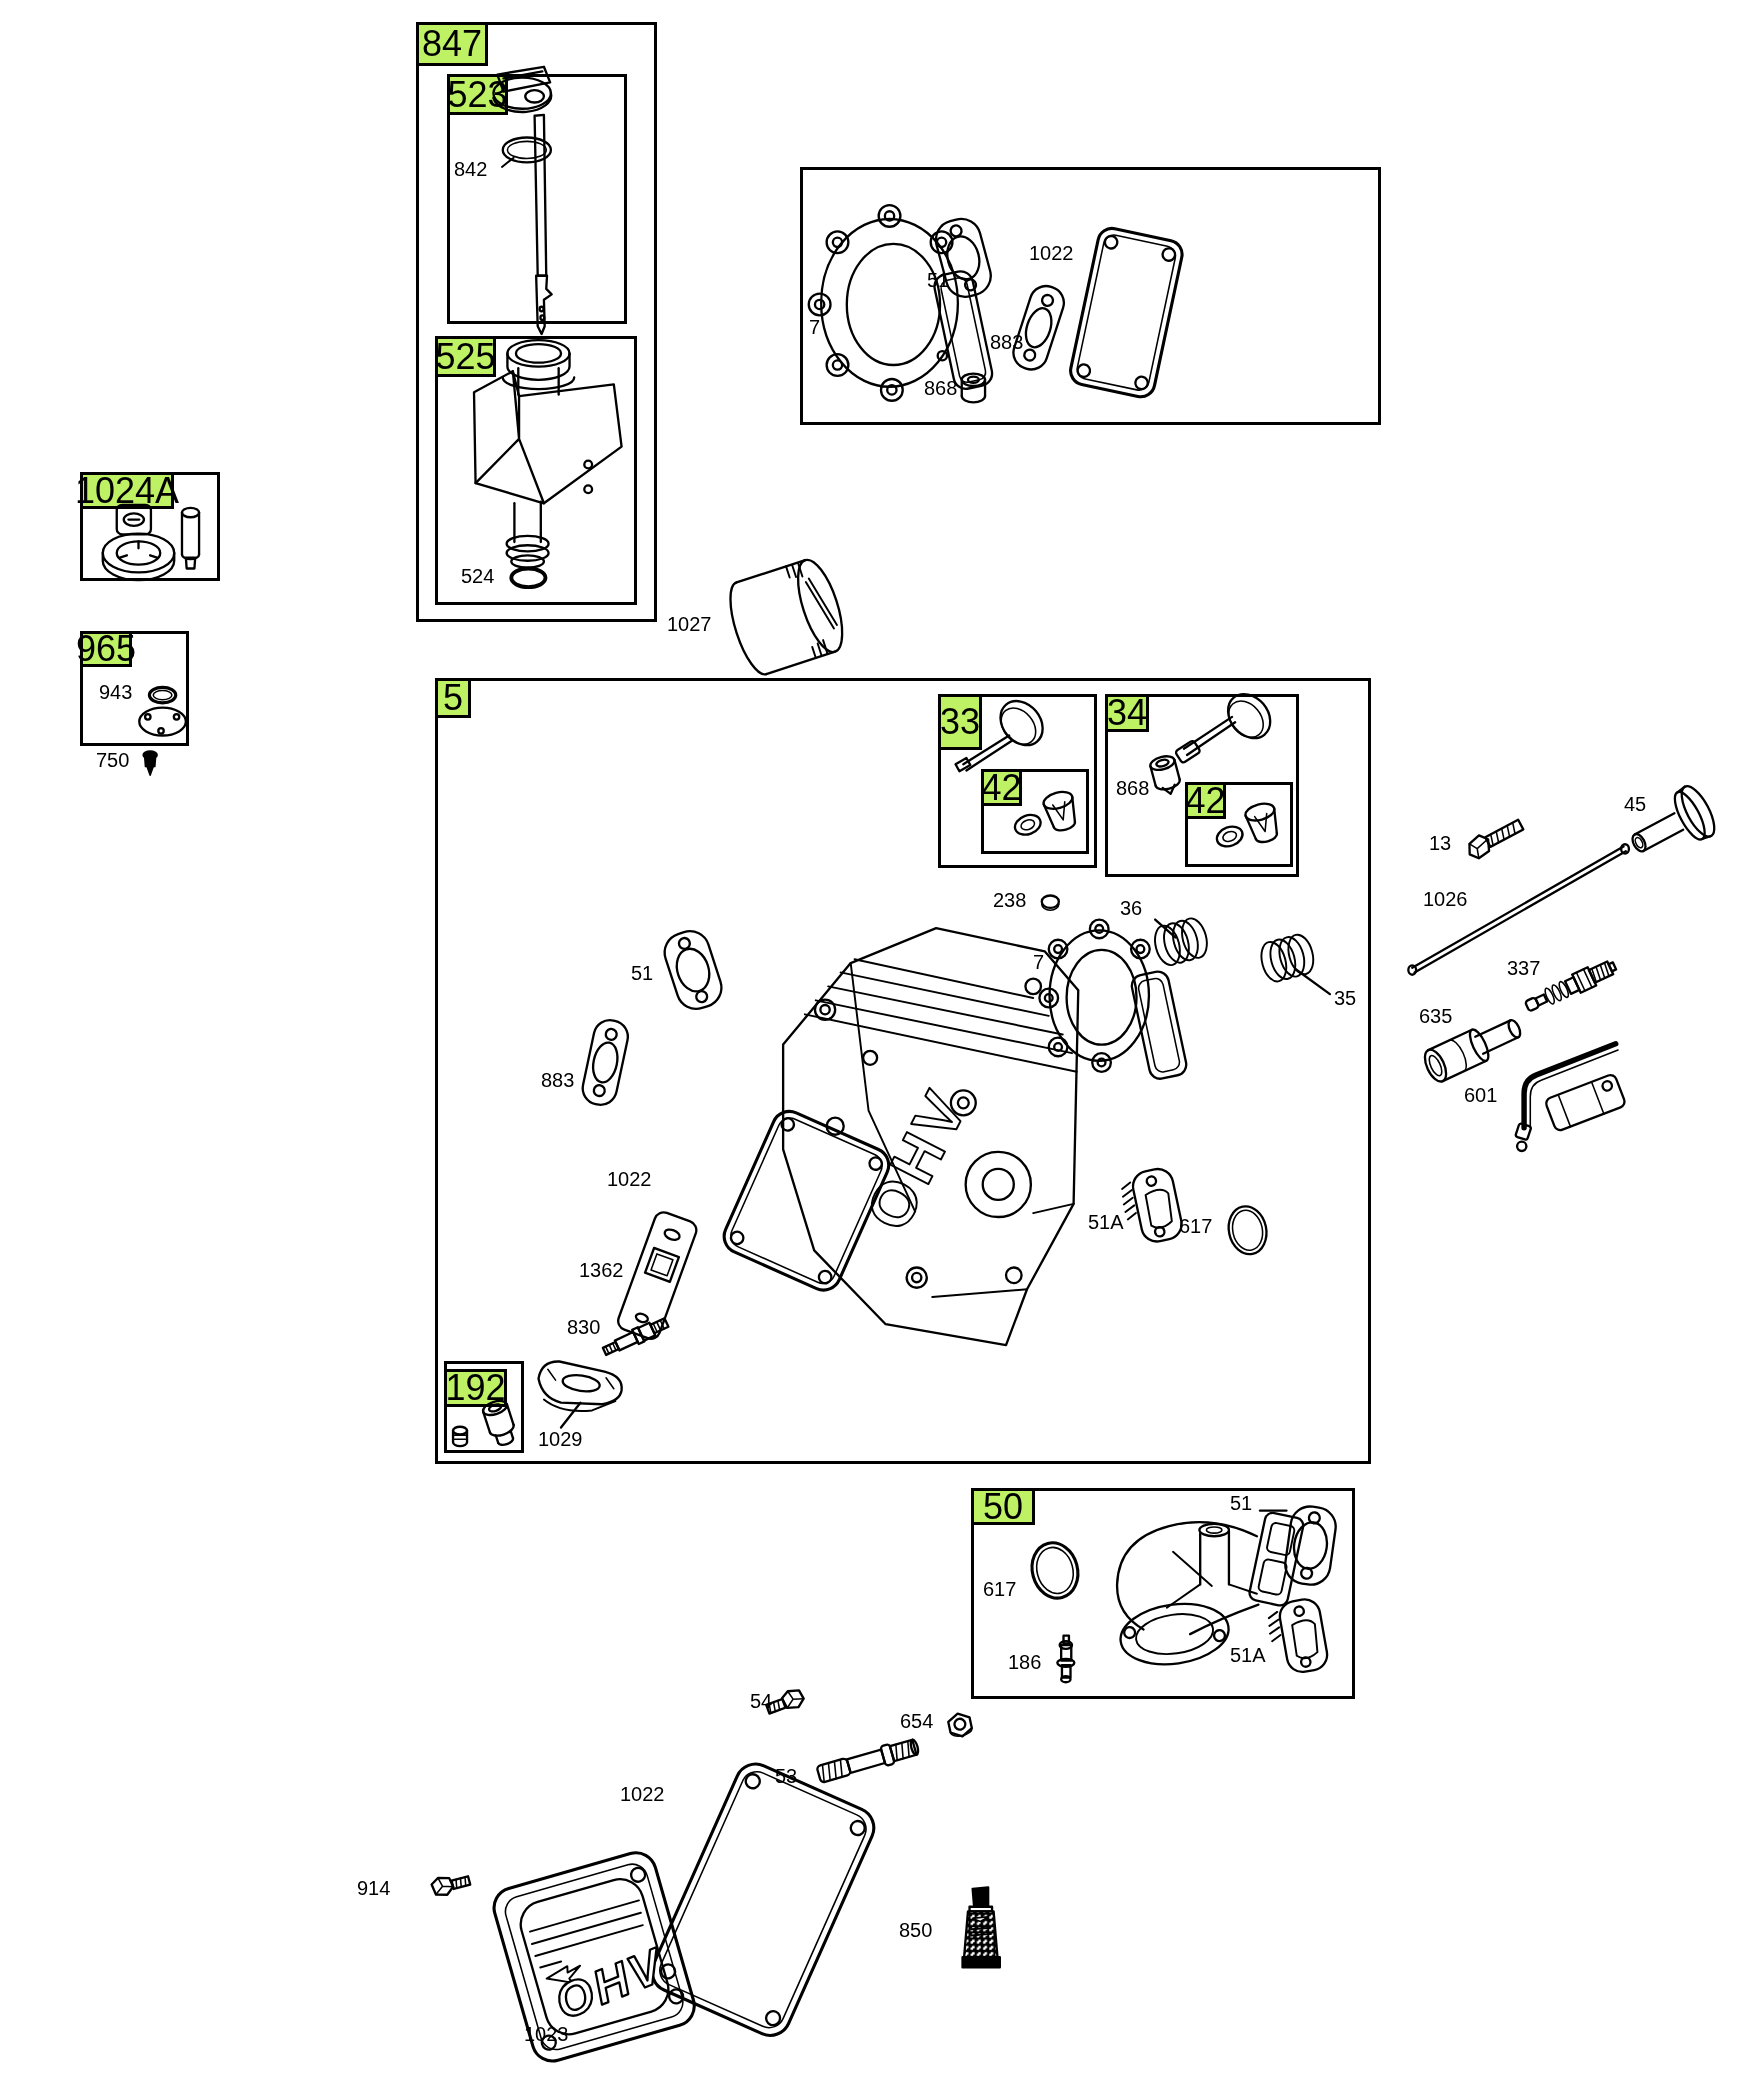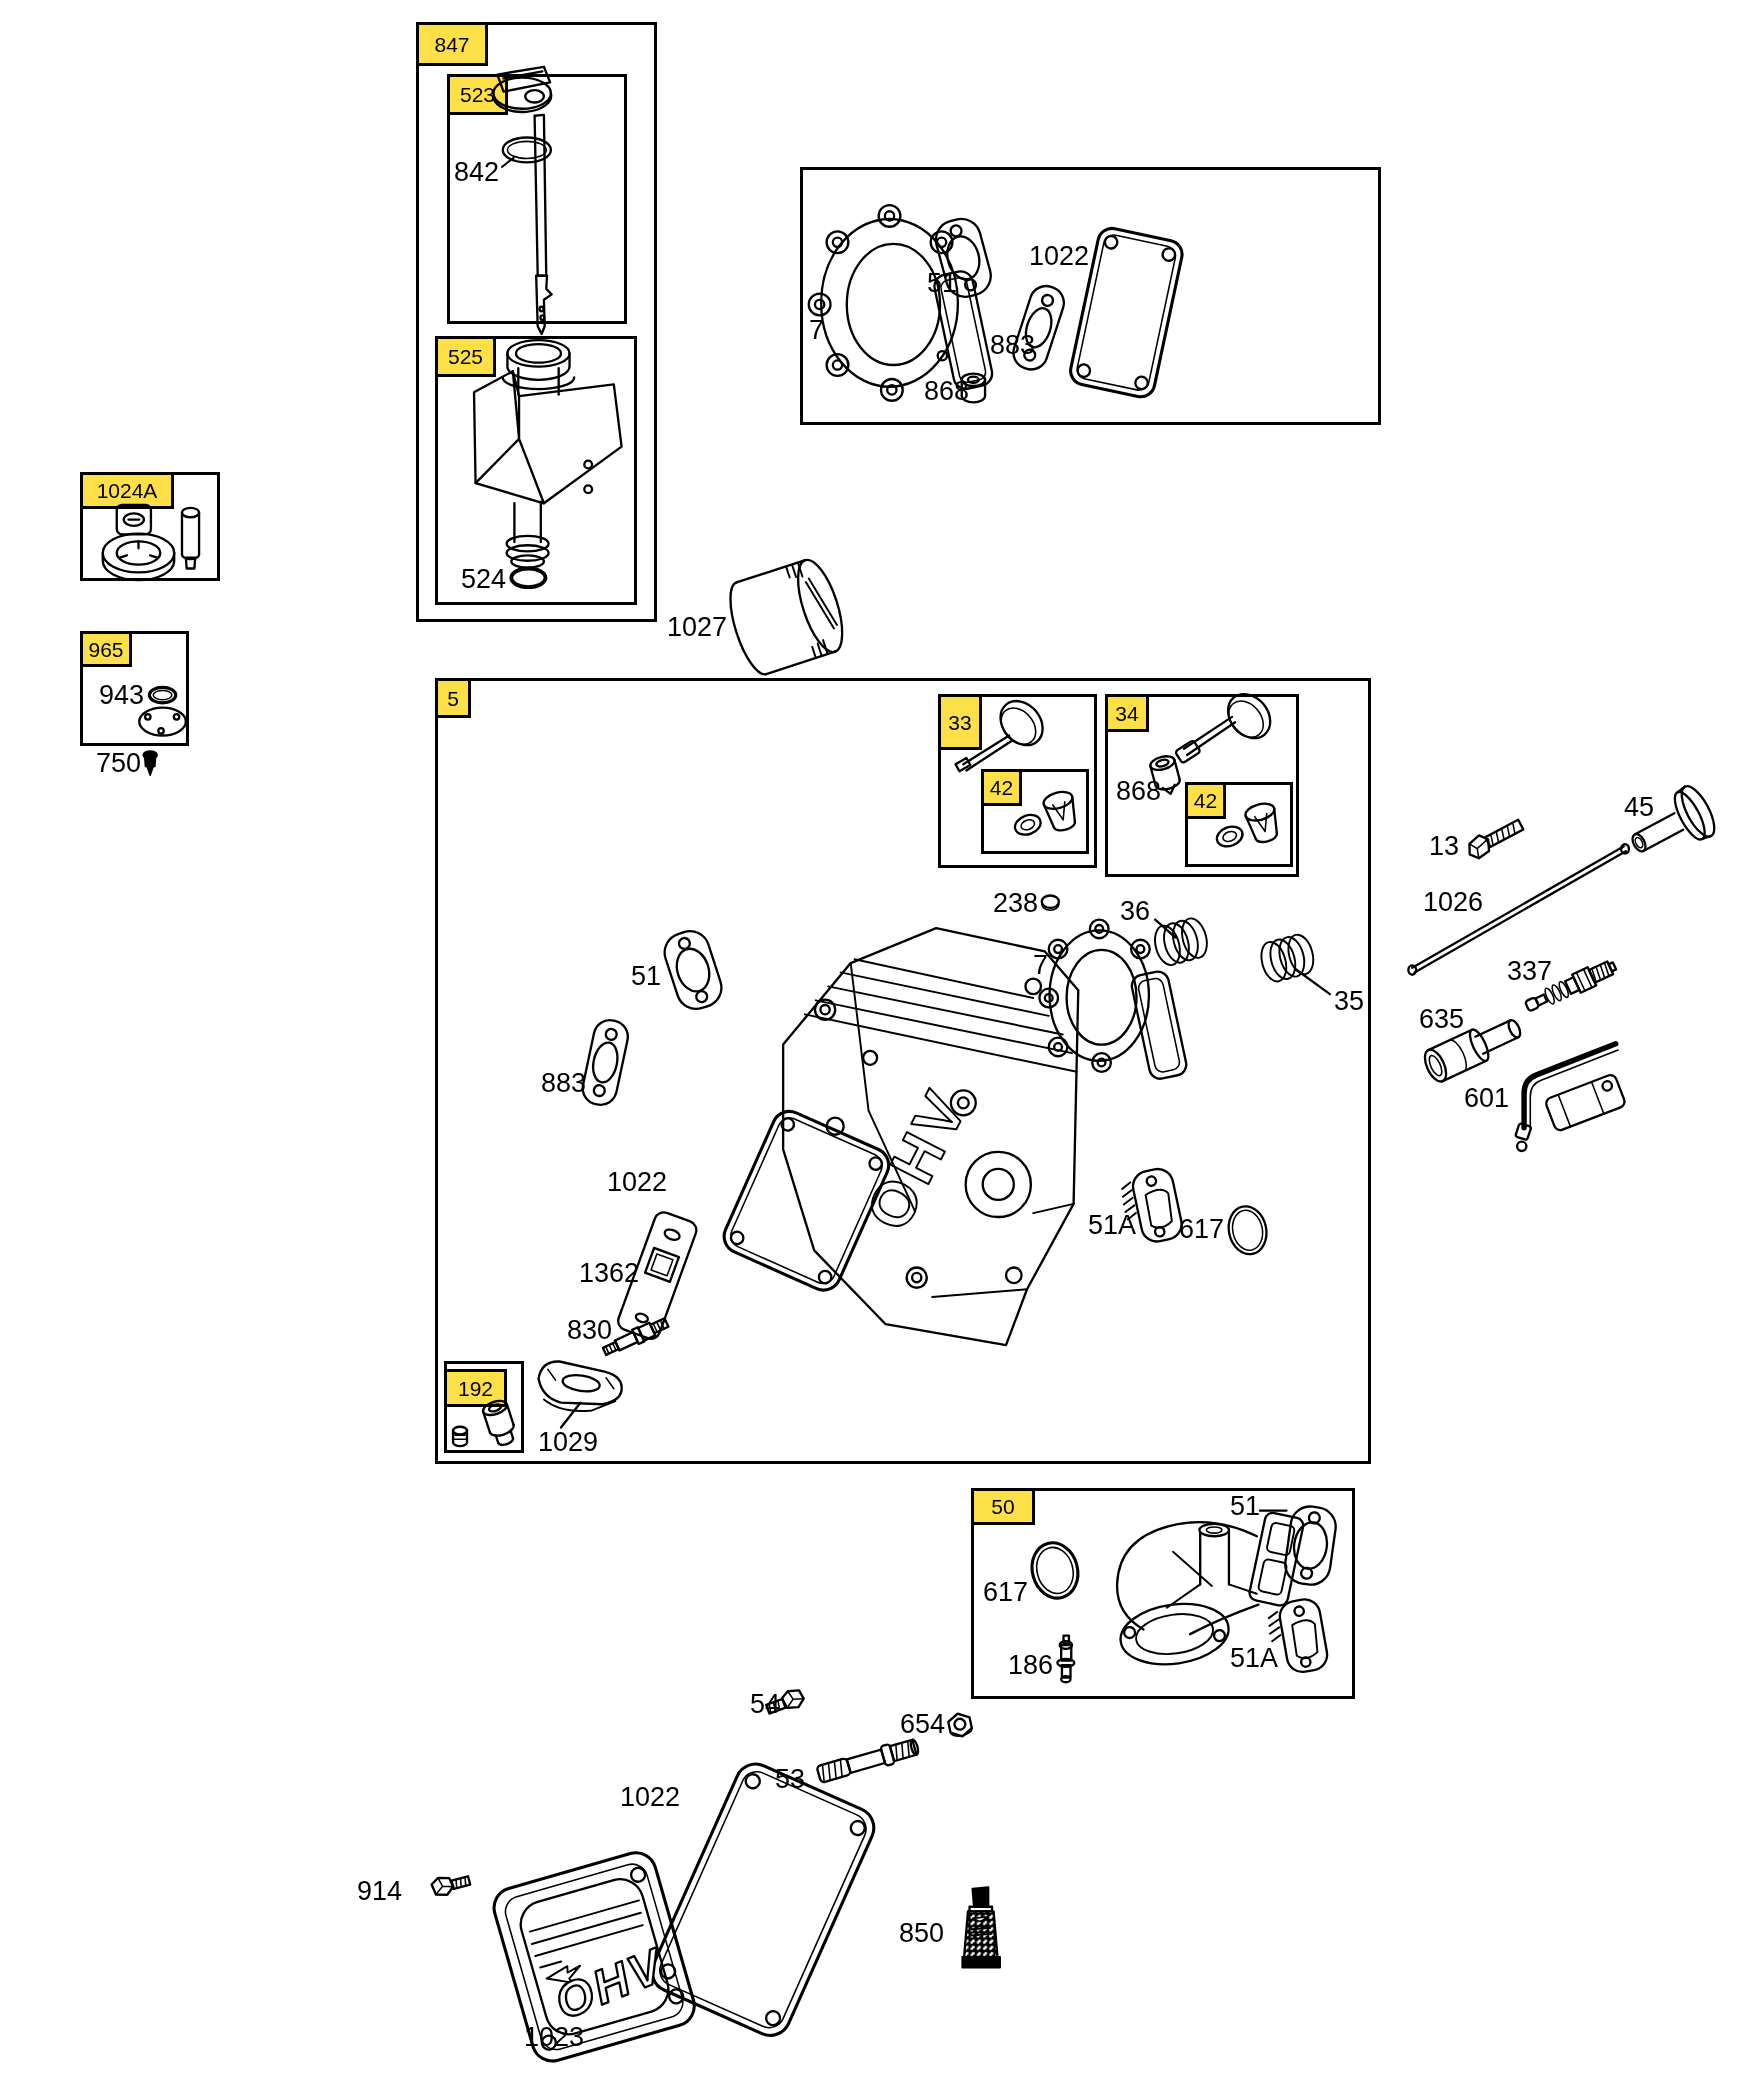--- a/index.html
+++ b/index.html
@@ -1,22 +1,22 @@
 <!DOCTYPE html>
 <html style="font-size:12.4px"><head>
 <meta charset="utf-8">
 <style>
   *{margin:0;padding:0;box-sizing:border-box}
   html,body{background:#fff}
   #canvas{position:relative;width:1748px;height:2097px;background:#ffffff;
           font-family:"Liberation Sans",sans-serif;color:#000;overflow:hidden}
   .box{position:absolute;border:3.1px solid #000}
-  .tab{position:absolute;border:3.1px solid #000;background:#fde047;display:flex;
-       align-items:center;justify-content:center;font-size:21px;line-height:1}
-  .lbl{position:absolute;font-size:27px;line-height:1;white-space:nowrap}
+  .tab{position:absolute;border:3.1px solid #000;background:#bef264;display:flex;
+       align-items:center;justify-content:center;font-size:36px;line-height:1}
+  .lbl{position:absolute;font-size:20px;line-height:1;white-space:nowrap}
   .titlebar{position:absolute;display:flex;align-items:center;justify-content:center;
             border-bottom:3.1px solid #000;font-size:29px;letter-spacing:0.8px}
   svg.art{position:absolute;left:0;top:0;pointer-events:none}
   .art *{vector-effect:none}
 </style>
 </head>
 <body>
 
 <div id="canvas">
 

